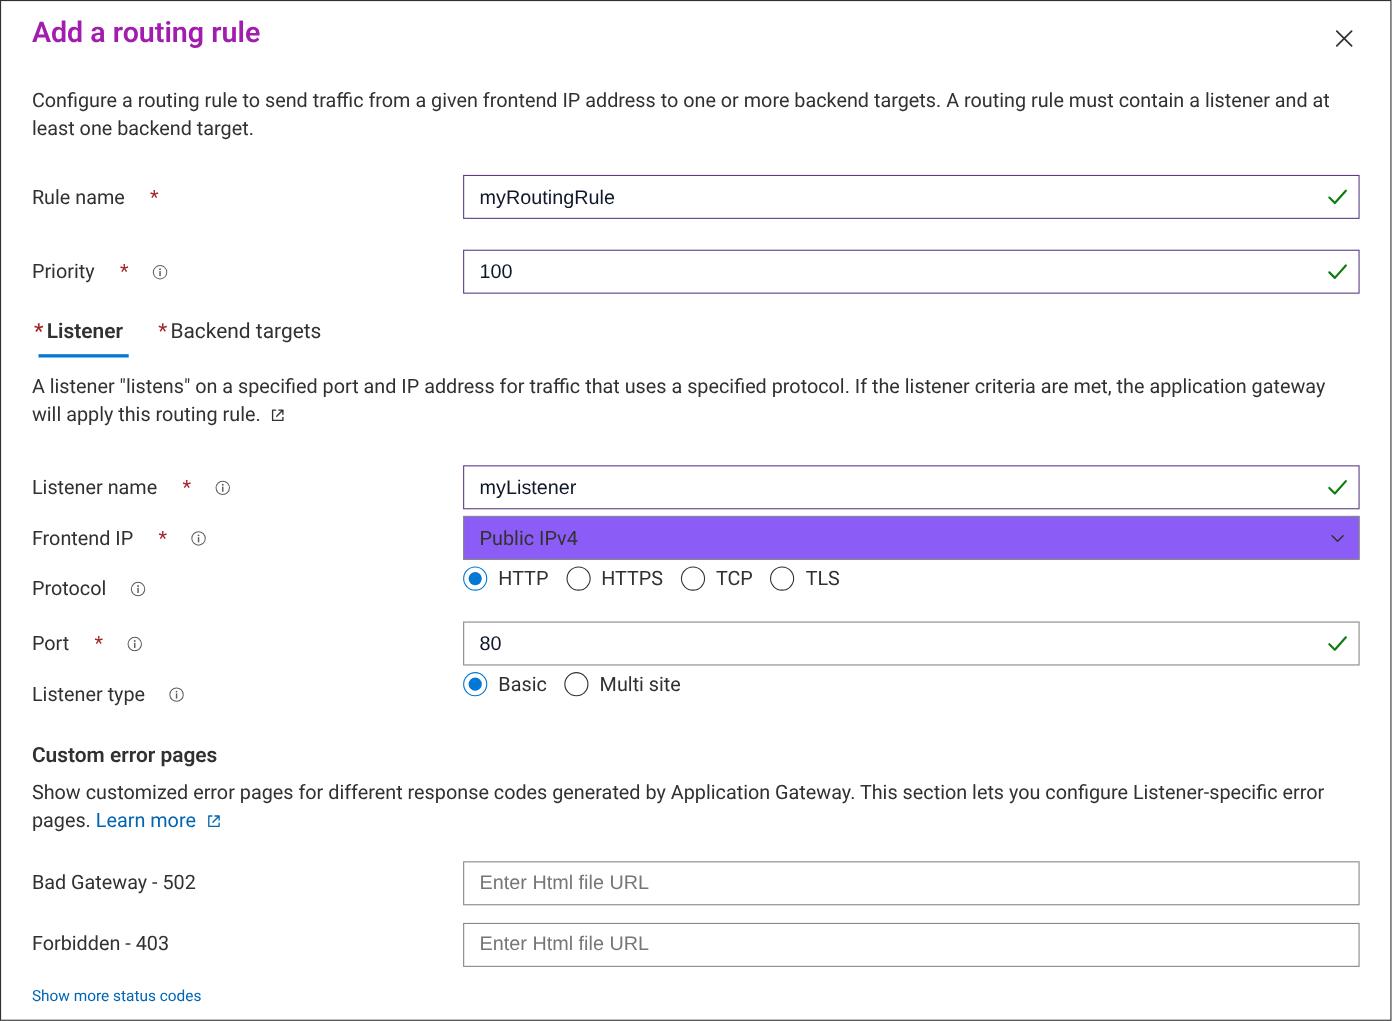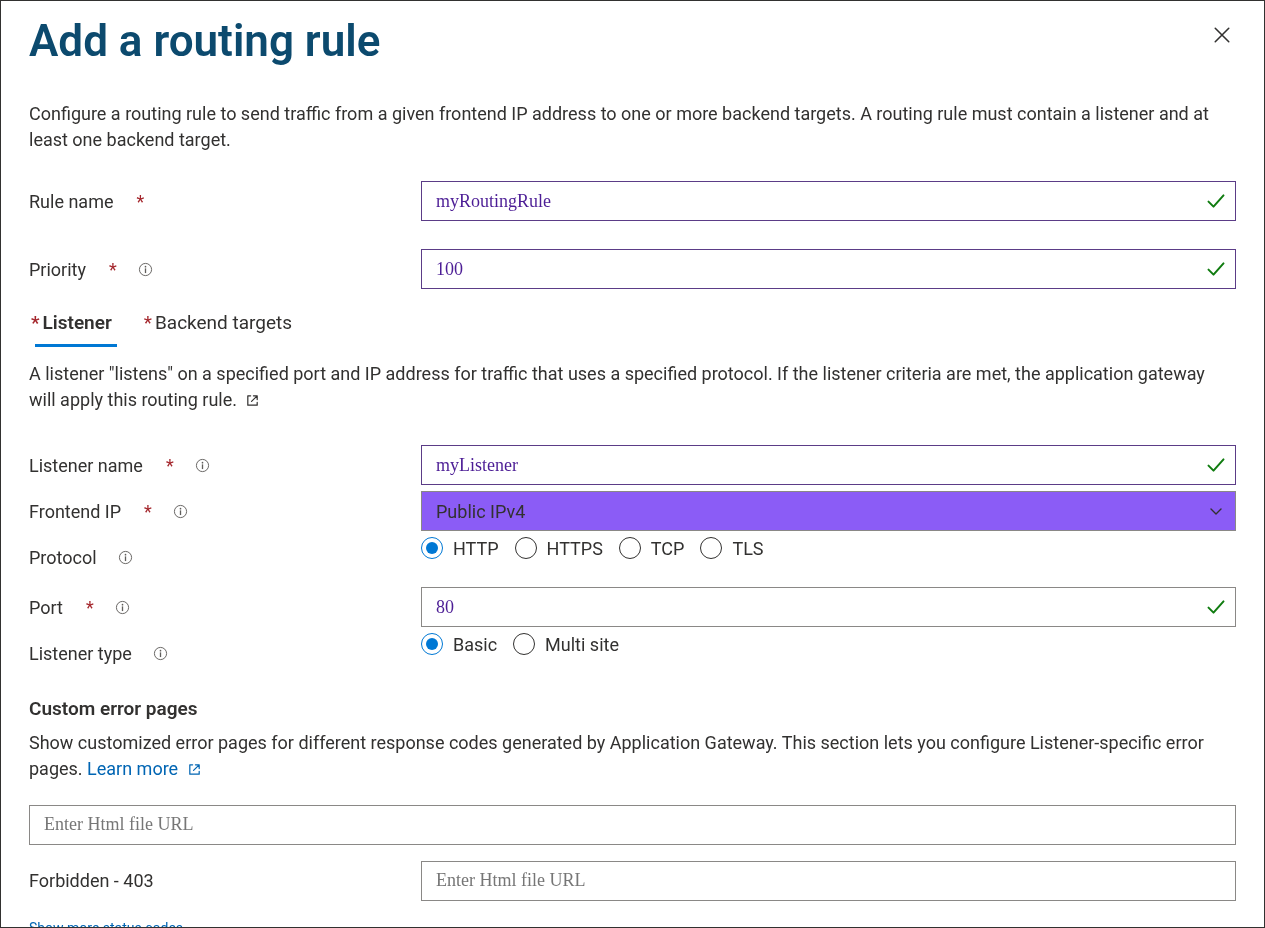--- a/index.html
+++ b/index.html
@@ -14,24 +14,24 @@
   }
   .panel {
     padding: 8px 28px 12px 28px;
   }
   .header-row {
     display: flex;
     align-items: flex-start;
     justify-content: space-between;
   }
   h1.title {
-    font-size: 44px;
+    font-size: 26px;
     font-weight: 600;
     margin: 6px 0 16px 0;
-    color: #0c4a6e;
+    color: #a21caf;
   }
   .close-btn {
     margin-top: 12px;
     width: 28px; height: 28px;
     display: flex; align-items: center; justify-content: center;
     cursor: pointer;
     color: #323130;
   }
   .intro {
     font-size: 18px;
@@ -58,22 +58,22 @@
     width: 16px; height: 16px;
     display: inline-flex; align-items: center; justify-content: center;
     color: #605e5c;
   }
   .field-col { flex: 1; position: relative; }
   .txt {
     width: 100%;
     height: 40px;
     padding: 6px 40px 6px 14px;
     font-size: 18px;
-    font-family: Liberation Serif, serif;
-    color: #4c1d95;
+    font-family: Liberation Sans, sans-serif;
+    color: #0f172a;
     background: #fff;
     border: 1px solid #8a8886;
     outline: none;
   }
   .txt.validated { border-color: #5b3c87; }
   .txt::placeholder { color: #767676; }
   .valid-icon {
     position: absolute;
     right: 10px; top: 50%;
     transform: translateY(-50%);
@@ -392,20 +392,23 @@
       <span>Learn more</span>
       <span class="ext-link-icon" style="color:#0065b3">
         <svg width="15" height="15" viewBox="0 0 16 16">
             <path d="M6 3 H3 V13 H13 V10 M9 3 H13 V7 M13 3 L7 9" stroke="currentColor" stroke-width="1.3" fill="none" stroke-linecap="round" stroke-linejoin="round"></path>
           </svg>
       </span>
     </span>
   </div>
 
   <div class="form-row">
+    <div class="label-col">
+      <span>Bad Gateway - 502</span>
+    </div>
     <div class="field-col">
       <input class="txt" type="text" placeholder="Enter Html file URL" style="">
     </div>
   </div>
 
   <div class="form-row" style="margin-bottom:6px">
     <div class="label-col">
       <span>Forbidden - 403</span>
     </div>
     <div class="field-col">

